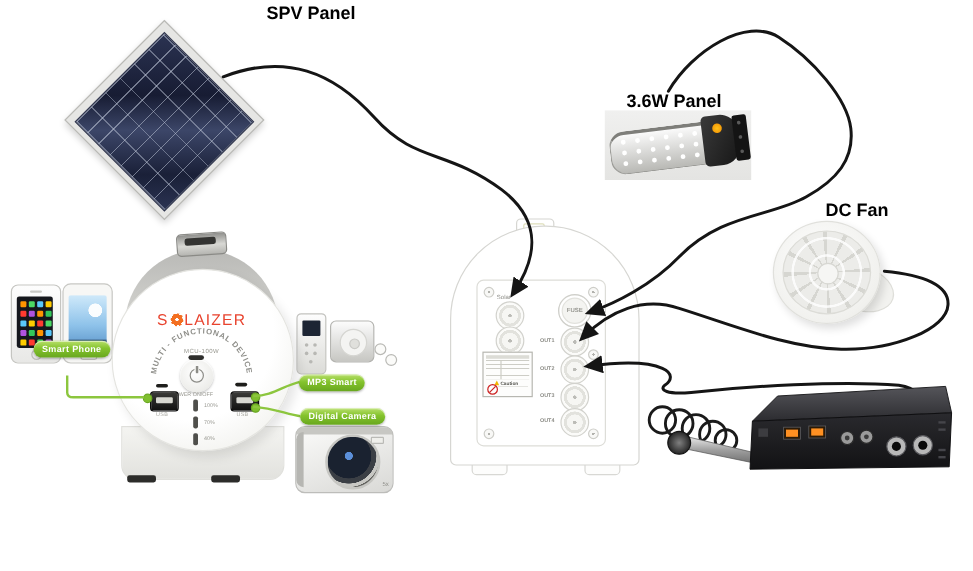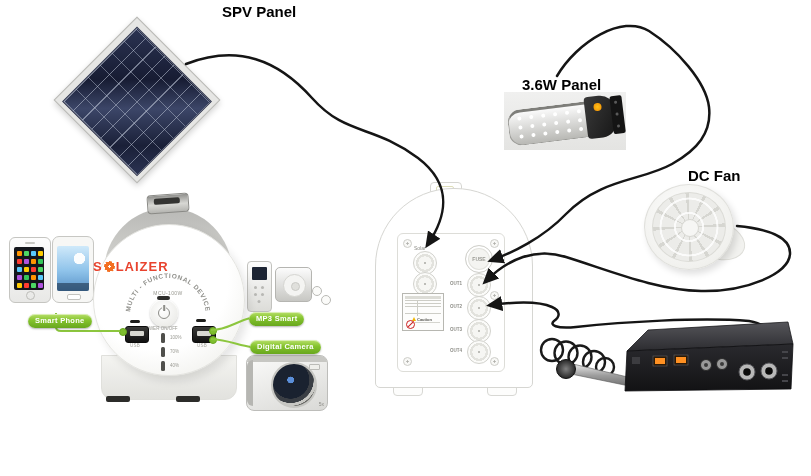--- a/index.html
+++ b/index.html
@@ -31,22 +31,22 @@
        background:linear-gradient(180deg,#b9b9b6,#ddddd9 60%,#e9e9e5);border-radius:64px 64px 0 0;}
   .fr-base{left:101px;top:355px;width:134px;height:43px;z-index:1;
        background:linear-gradient(#f4f4f1,#e2e2de);border-radius:0 0 12px 12px;border:1px solid #e0e0dc;}
   .fr-handle{left:147px;top:194px;width:40px;height:17px;z-index:1;transform:rotate(-4deg);
        background:linear-gradient(#8f8f8c,#d8d8d4 55%,#b5b5b1);border-radius:4px;border:1px solid #8a8a86;}
   .fr-handle i{position:absolute;left:6px;top:3px;width:26px;height:6px;background:#343432;border-radius:2px;display:block;}
   .fr-foot{width:24px;height:6px;background:#2c2c2a;border-radius:2px;z-index:2;}
   .fr-disc{left:93px;top:224px;width:150px;height:150px;border-radius:50%;z-index:3;
        background:radial-gradient(circle at 42% 36%,#ffffff 0 55%,#f4f4f1 78%,#e3e3df 100%);
        border:1px solid #e4e4e0;box-shadow:4px 5px 9px rgba(0,0,0,.10);}
-  .brand{left:93px;top:259px;width:150px;text-align:left;z-index:4;color:#e8432e;
-       font-size:13px;font-weight:bold;letter-spacing:1px;}
+  .brand{left:93px;top:259px;width:150px;text-align:center;z-index:4;color:#e8432e;
+       font-size:13px;font-weight:normal;letter-spacing:1px;}
   .gear{display:inline-block;width:11px;height:11px;border-radius:50%;vertical-align:-1px;margin:0 1px;
        background:radial-gradient(circle,#ffffff 0 17%,#f36f21 18% 60%,transparent 61%),
                   repeating-conic-gradient(#f36f21 0 22deg,transparent 22deg 45deg);}
   .model{left:93px;top:290px;width:150px;text-align:center;z-index:4;font-size:5px;color:#97978f;letter-spacing:.4px;}
   .btn-notch{left:157px;top:296px;width:13px;height:4px;background:#2e2e2c;border-radius:2px;z-index:5;}
   .power-btn{left:150px;top:299px;width:28px;height:28px;border-radius:50%;z-index:4;
        background:radial-gradient(circle at 45% 40%,#ffffff,#ededea 70%,#d9d9d5);
        box-shadow:0 1px 2px rgba(0,0,0,.25), inset 0 1px 1px #fff;
        display:flex;align-items:center;justify-content:center;}
   .pwr{width:10px;height:10px;border:1.3px solid #8d8d88;border-radius:50%;position:relative;}
@@ -234,21 +234,21 @@
         <div class="appdots"></div>
       </div>
     <div class="home"></div>
   </div>
   <div class="abs phone2">
     <div class="scr">
         <div class="row"></div>
       </div>
     <div class="home"></div>
   </div>
-  <div class="pill" style="left:28px;top:314px;">Smart Phone</div>
+  <div class="pill" style="left:28px;top:284px;">Smart Phone</div>
 
   <div class="abs mp3a">
     <div class="scr"></div>
       <div class="keys"></div>
   </div>
   <div class="abs mp3b">
     <div class="wheel">
         <i></i>
       </div>
   </div>

